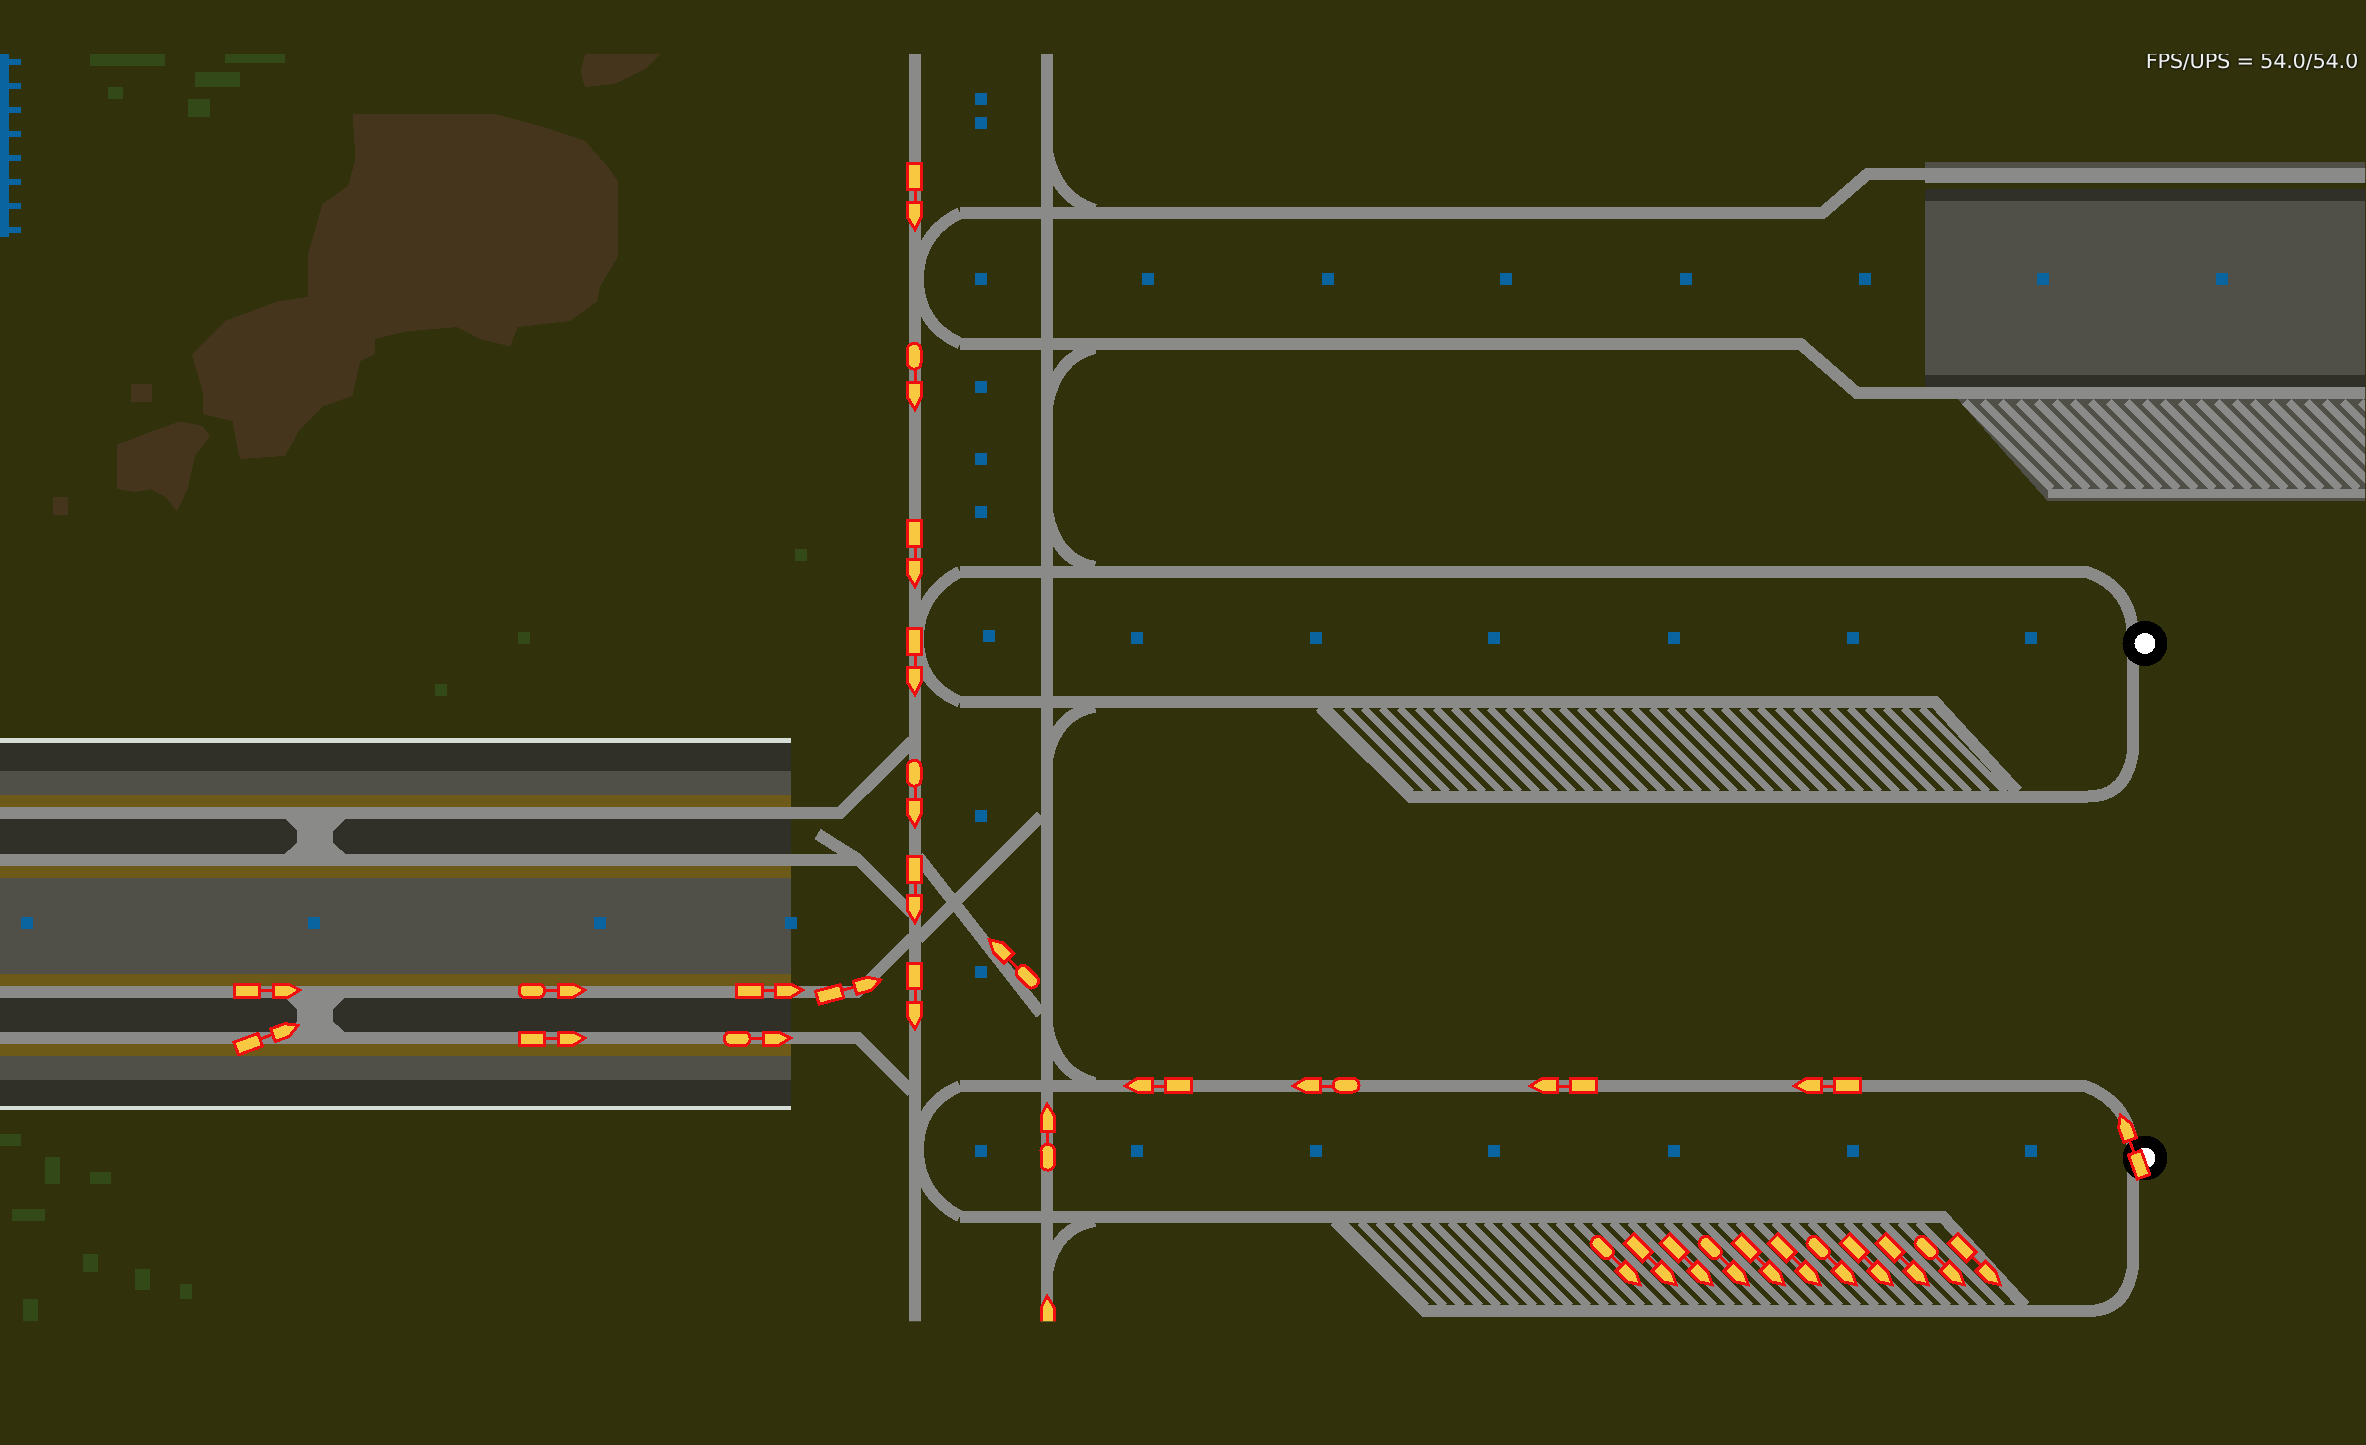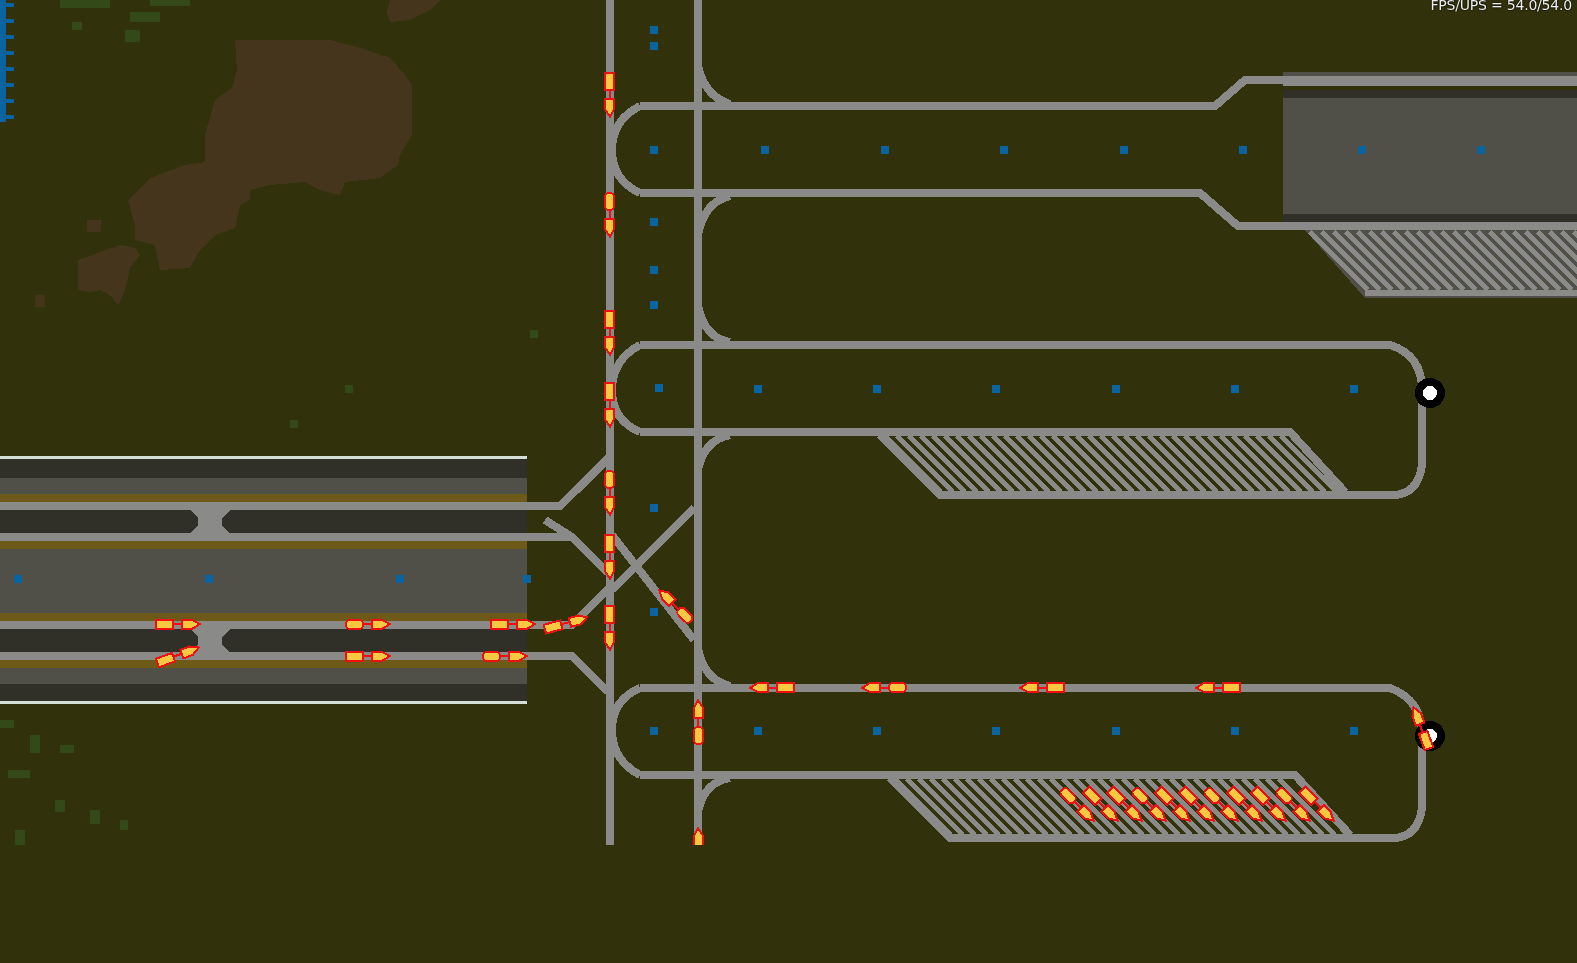--- a/index.html
+++ b/index.html
@@ -1,16 +1,16 @@
 <!DOCTYPE html>
 <html><head>
 <meta charset="utf-8">
 <style>
   html,body{margin:0;padding:0;background:#31310c;overflow:hidden;}
-  #stage{position:relative;width:1577px;height:845px;background:#31310c;overflow:hidden;}
+  #stage{position:relative;width:1577px;height:845px;background:#31310c;overflow:hidden;margin-top:36px;}
   #map{position:absolute;left:0;top:0;}
   #fps{position:absolute;right:5px;top:-3px;color:#eef0ee;font-family:"DejaVu Sans",sans-serif;font-size:14px;letter-spacing:-0.2px;text-shadow:0 0 2px #000,0 0 1px #000;}
 </style>
 </head>
 <body>
 
 <div id="stage">
   <svg id="map" width="1577" height="963" viewBox="0 0 1577 963" shape-rendering="crispEdges">
 
     <g id="terrain">

